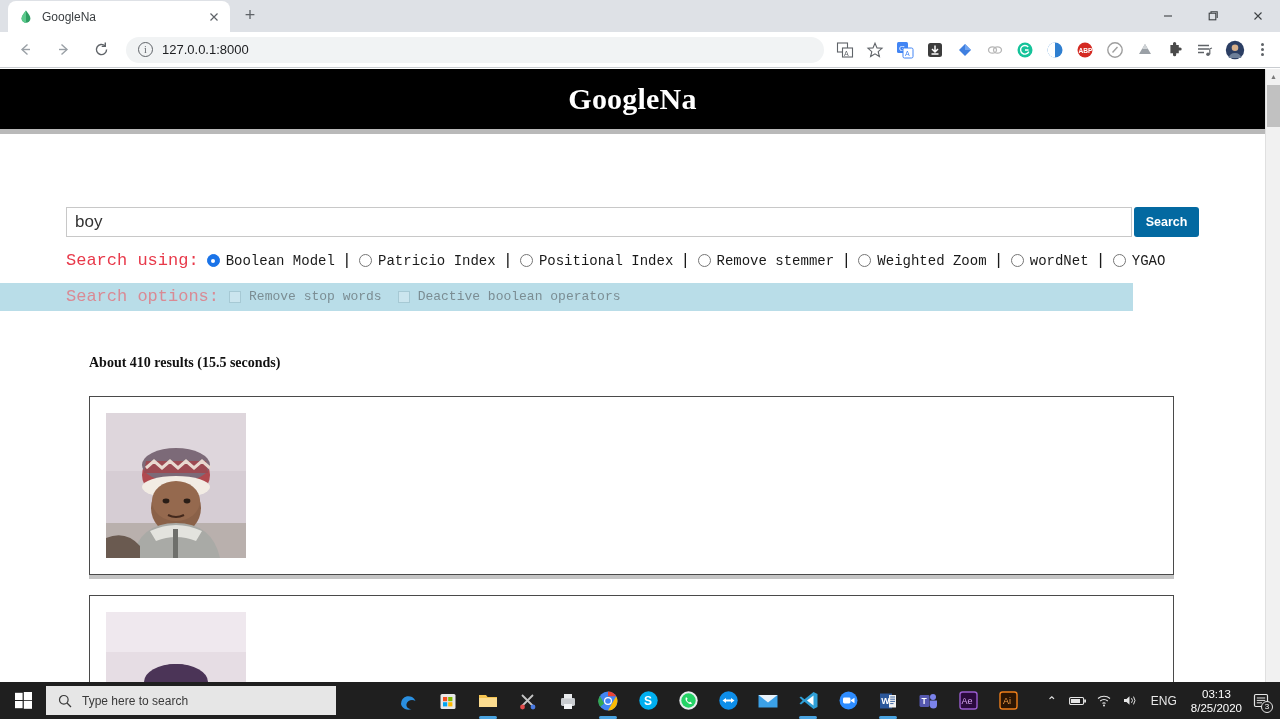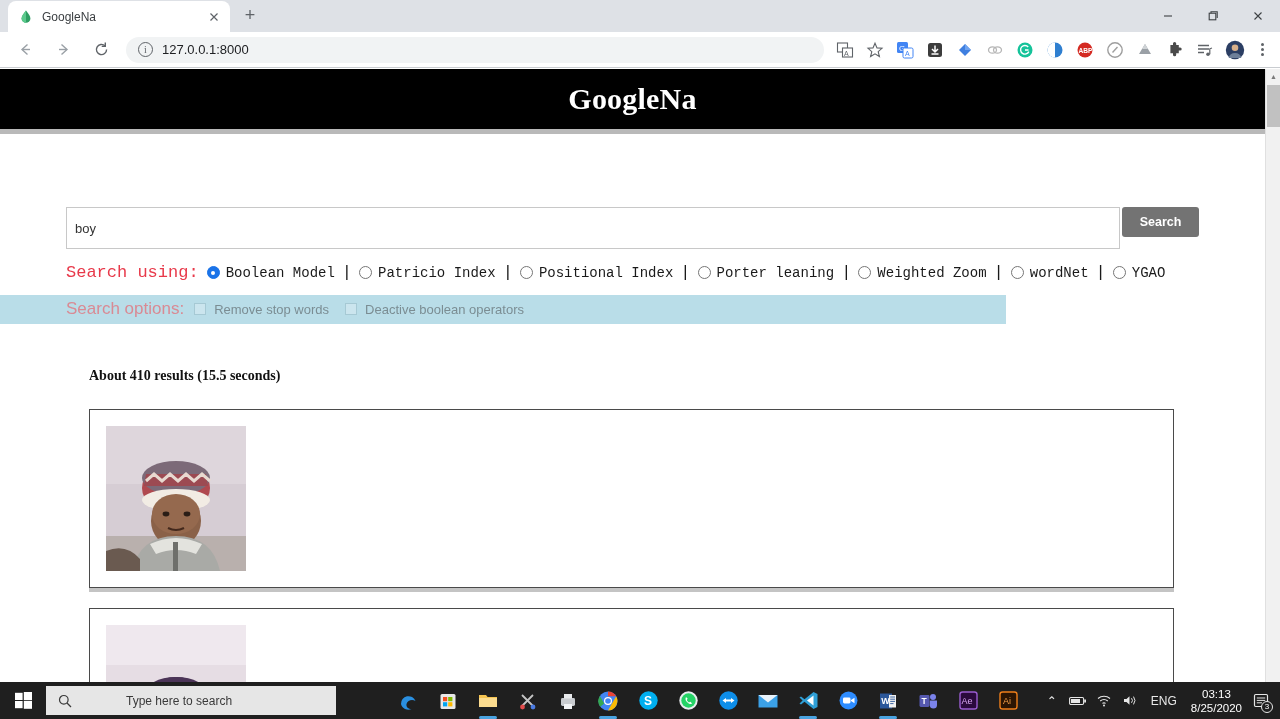--- a/index.html
+++ b/index.html
@@ -98,27 +98,27 @@
   }
   .header-gap { height: 5px; background: #b9b9b9; }
 
   .content { padding: 0 0 0 0; background:#fff; }
 
   .search-row {
     display: flex; align-items: stretch;
     margin: 73px 0 0 0; padding: 0 66px 0 66px;
   }
   .search-input {
-    flex: 1 1 auto; height: 42px; border: 1px solid #c8c8c8;
-    background: #fff; font-size: 13px; color: #333; padding: 4px 8px;
+    flex: 1 1 auto; height: 30px; border: 1px solid #c8c8c8;
+    background: #fff; font-size: 17px; color: #333; padding: 4px 8px;
     font-family: "Liberation Sans", sans-serif; outline: none;
   }
   .search-button {
-    flex: none; margin-left: 2px; width: 77px; height: 30px;
-    background: #737373; color: #fff; border: none;
+    flex: none; margin-left: 2px; width: 65px; height: 30px;
+    background: #0369a1; color: #fff; border: none;
     font-size: 12.5px; font-weight: bold;
     font-family: "Liberation Sans", sans-serif; cursor: pointer;
     border-radius: 3px;
   }
 
   .opts-row {
     padding: 0 0 0 66px; margin-top: 14px;
     font-family: Liberation Mono, monospace; font-size: 17px;
     color: #1a1a1a; white-space: nowrap; display: flex; align-items: center;
   }
@@ -133,23 +133,23 @@
   .radio.checked::after {
     content: ""; position: absolute; left: 3.5px; top: 3.5px;
     width: 4px; height: 4px; border-radius: 50%; background: #fff;
   }
   .radio-label { font-size: 14px; }
   .sep { margin: 0 7px; color: #1a1a1a; }
 
   .sopts-row {
     margin-top: 13px; background: #b9dde8;
     padding: 4px 0 5px 66px;
-    font-family: Liberation Sans, sans-serif; font-size: 17px;
+    font-family: Liberation Mono, monospace; font-size: 17px;
     white-space: nowrap; display: flex; align-items: center;
-    width: 1006px;
+    width: 1133px;
   }
   .sopts-label { color: #d98a94; margin-right: 10px; }
   .cbox {
     width: 12px; height: 12px; border: 1px solid #a6c9d4;
     background: #cbe5ee; display: inline-block; margin-right: 8px; flex: none;
   }
   .chk-item { display: inline-flex; align-items: center; margin-right: 16px; }
   .chk-label { color: #7b8d93; font-size: 13px; }
 
   .results-count {
@@ -195,21 +195,21 @@
   
   .taskbar {
     position: absolute; left: 0; bottom: 0; width: 1280px; height: 37px;
     background: #1f1f1f; display: flex; align-items: center;
   }
   .start {
     width: 46px; height: 37px; display: flex; align-items: center; justify-content: center;
   }
   .tb-search {
     width: 290px; height: 29px; background: #e6e6e6; display: flex;
-    align-items: center; padding-left: 12px; margin-left: 0; gap: 44px;
+    align-items: center; padding-left: 12px; margin-left: 0;
   }
   .tb-search-text { font-size: 12px; color: #3a3a3a; margin-left: 10px;
                     font-family: "Liberation Sans", sans-serif; }
   .tb-apps { display: flex; align-items: center; margin-left: 52px; }
   .tb-app { width: 40px; height: 37px; display: flex; align-items: center;
             justify-content: center; position: relative; }
   .tb-app .runmark { position: absolute; bottom: 0; left: 11px; width: 18px; height: 3px;
                      background: #4aa3e0; border-radius: 2px; }
   .tray { margin-left: auto; display: flex; align-items: center; padding-right: 6px; }
   .tray-ic { width: 26px; height: 37px; display: flex; align-items: center;
@@ -421,21 +421,21 @@
           <span class="sep">|</span>
 
           <span class="radio-item">
             <span class="radio"></span>
             <span class="radio-label">Positional Index</span>
           </span>
           <span class="sep">|</span>
 
           <span class="radio-item">
             <span class="radio"></span>
-            <span class="radio-label">Porter leaning</span>
+            <span class="radio-label">Remove stemmer</span>
           </span>
           <span class="sep">|</span>
 
           <span class="radio-item">
             <span class="radio"></span>
             <span class="radio-label">Weighted Zoom</span>
           </span>
           <span class="sep">|</span>
 
           <span class="radio-item">

